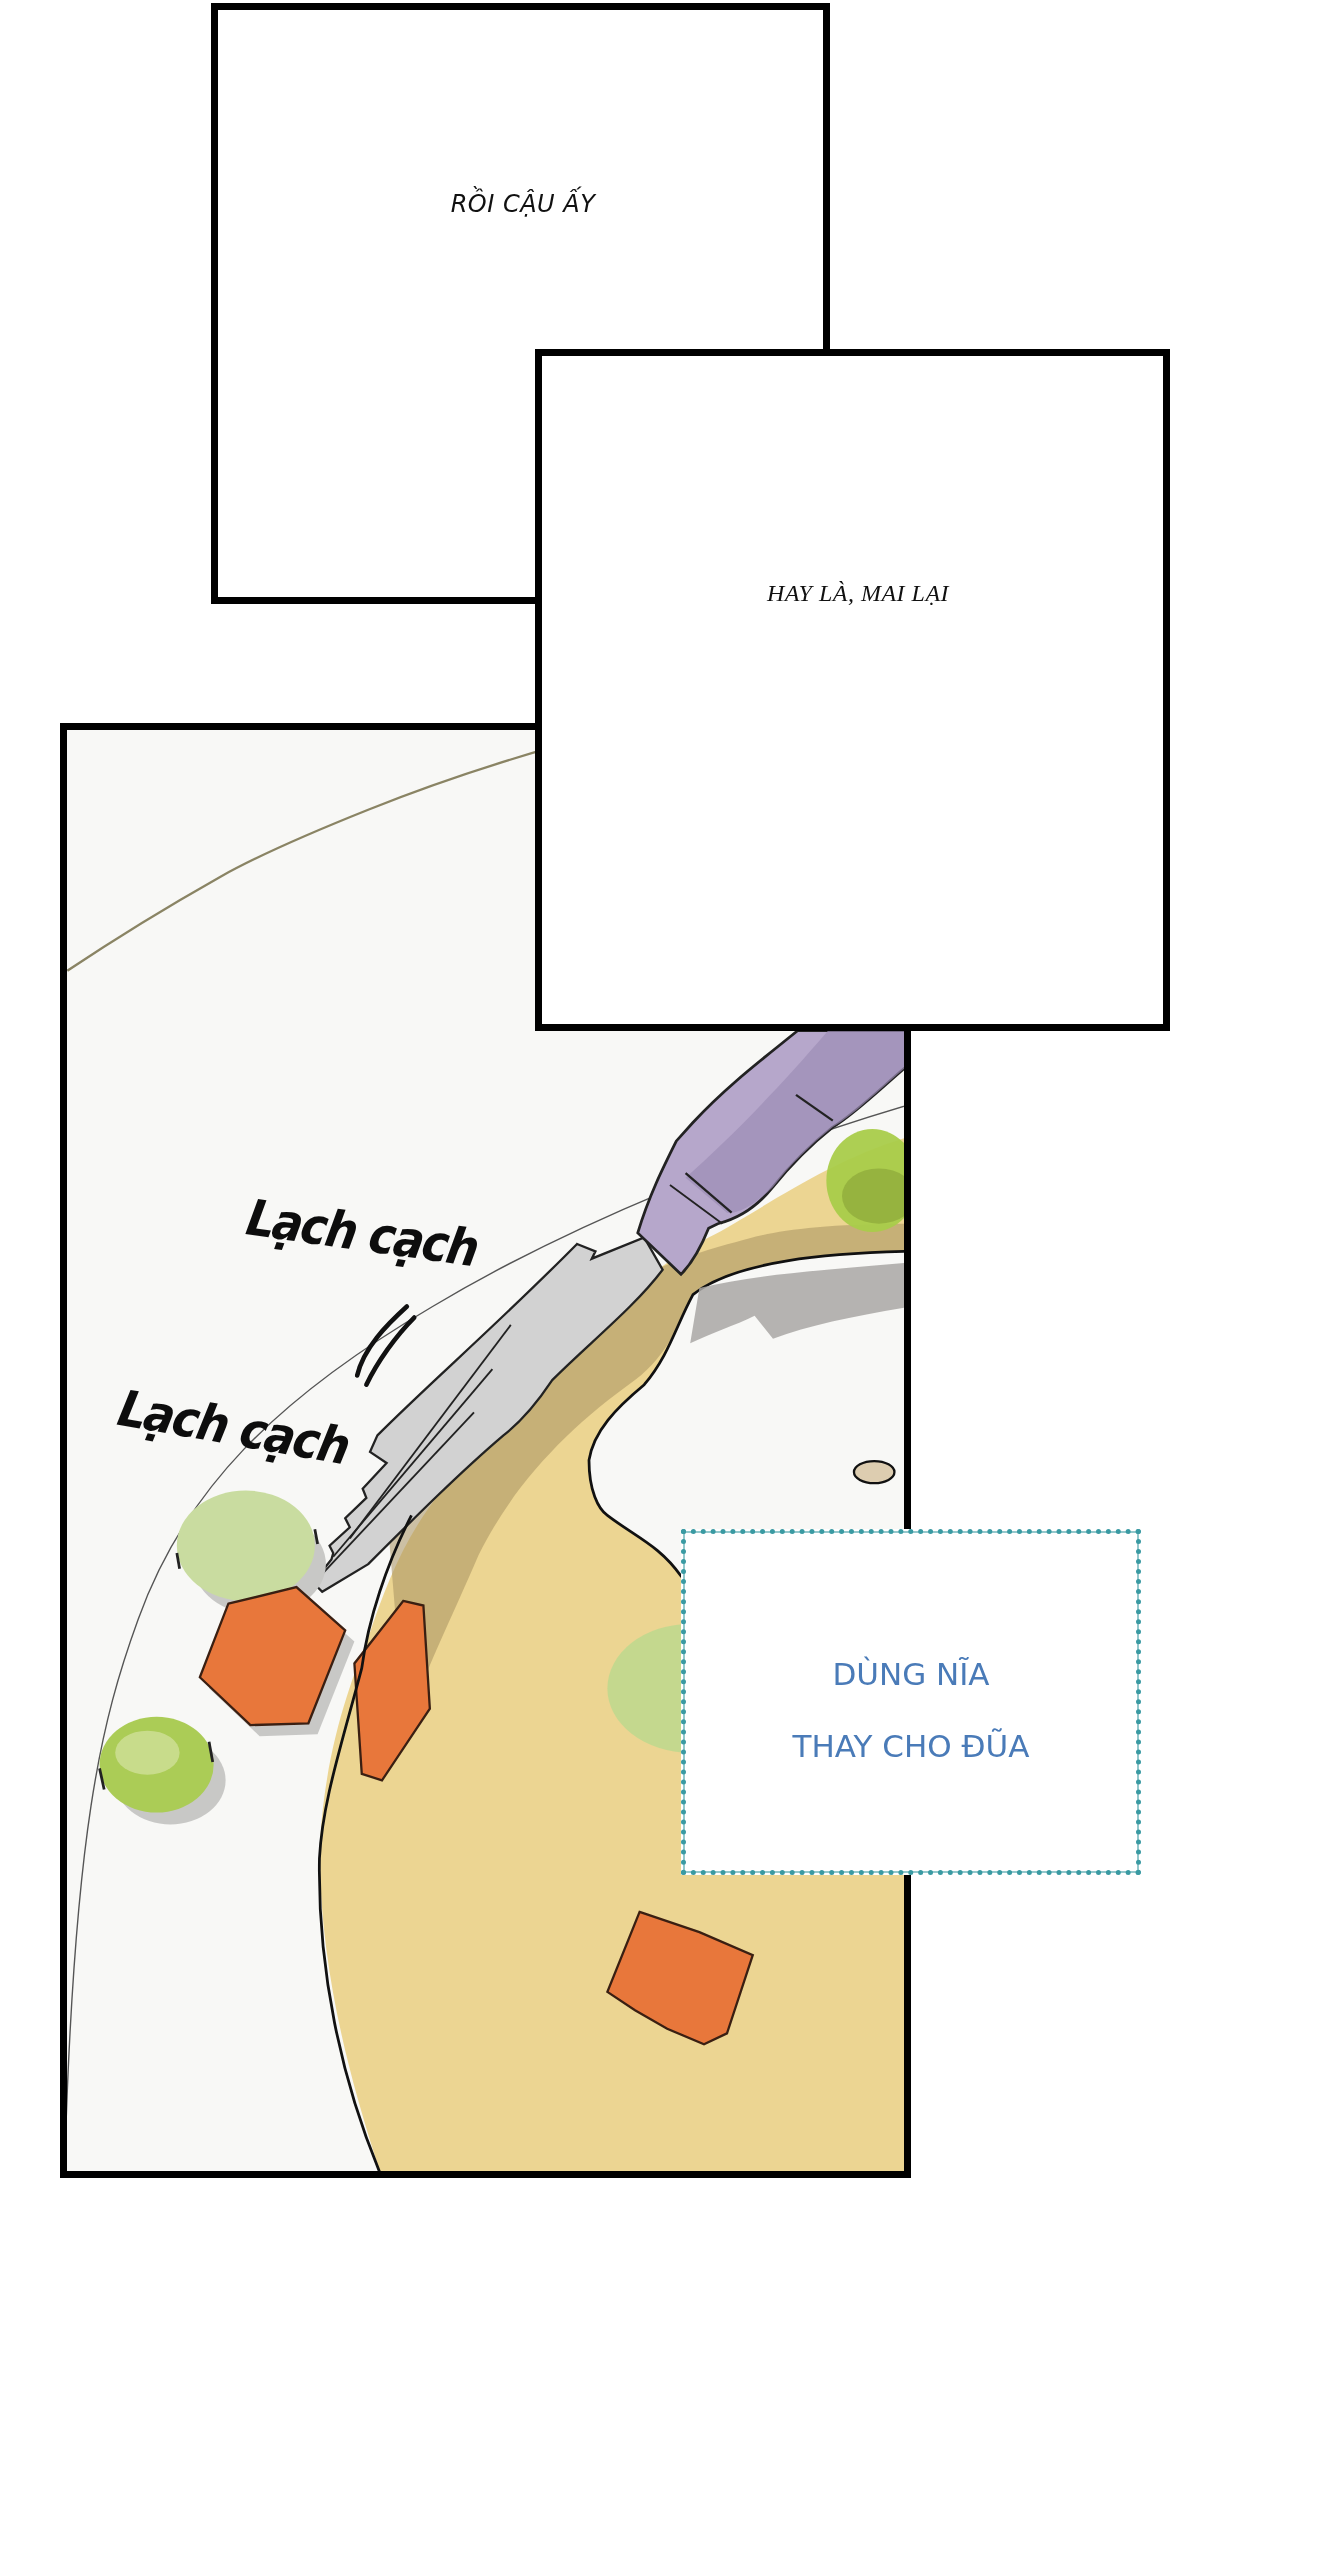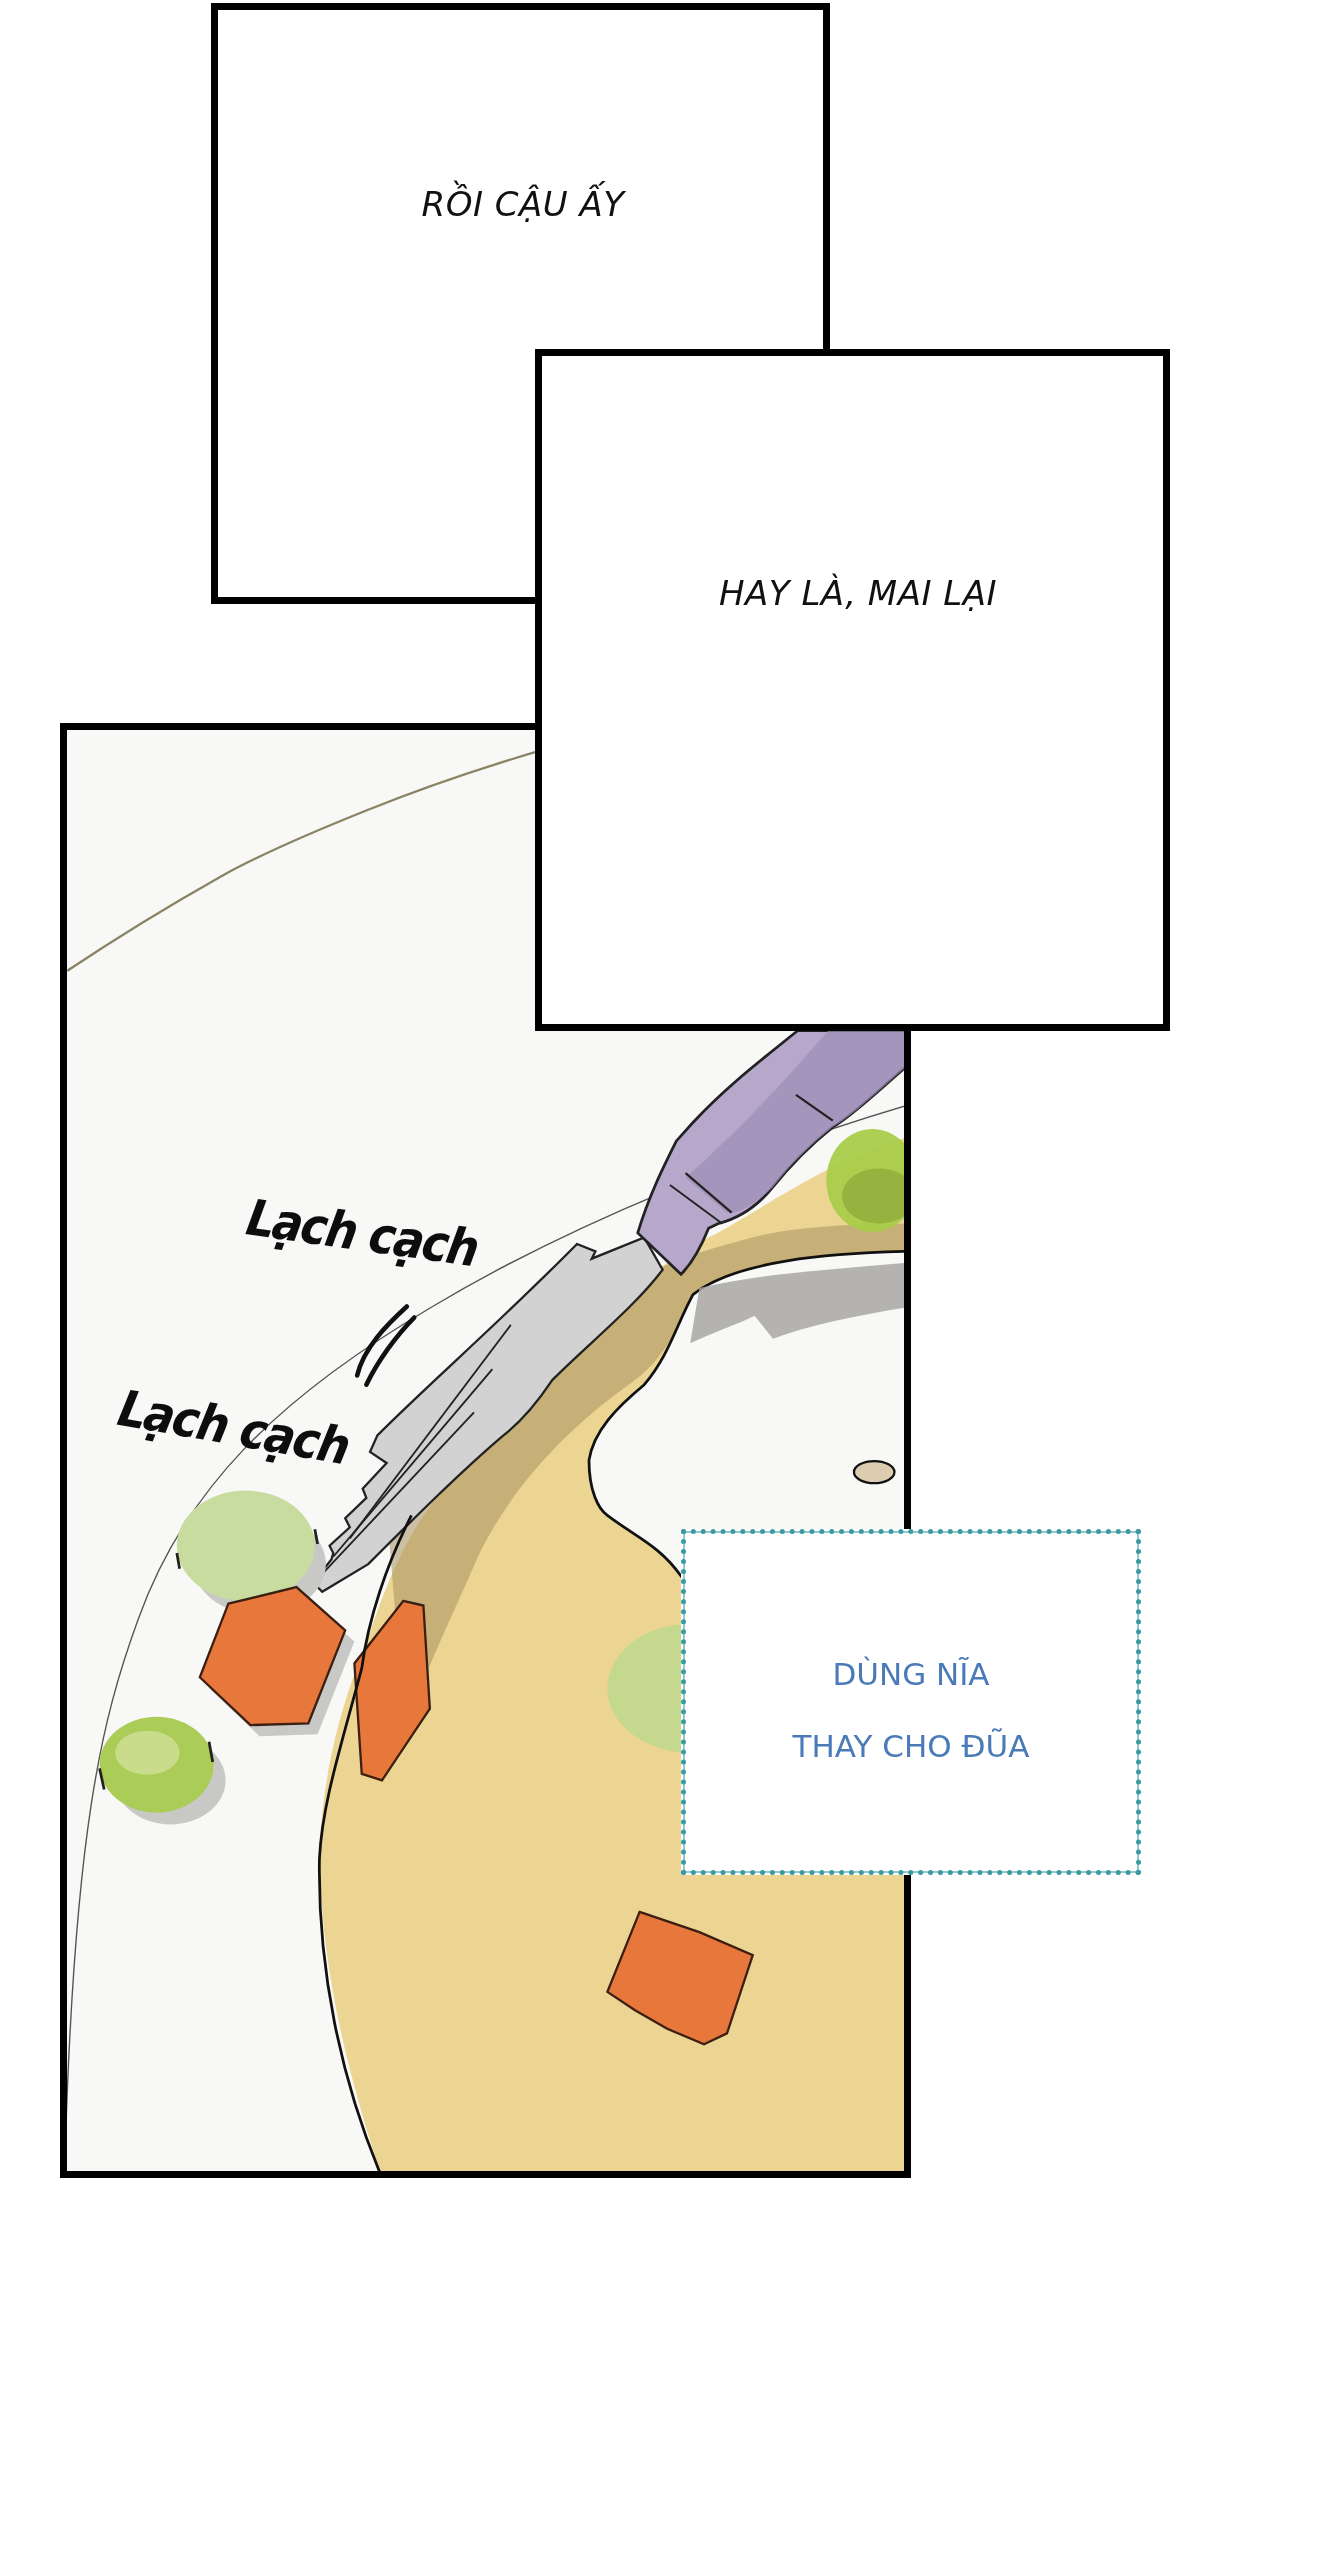--- a/index.html
+++ b/index.html
@@ -1,18 +1,18 @@
 <!DOCTYPE html>
 <html style="font-size:14.7px"><head>
 <meta charset="utf-8">
 <style>
   html, body { margin: 0; padding: 0; background: #ffffff; }
   body { width: 1325px; height: 2576px; position: relative; overflow: hidden; font-family: "DejaVu Sans", sans-serif; }
   .box { position: absolute; background: #ffffff; border: 7.4px solid #000000; box-sizing: border-box; }
-  .speech { position: absolute; text-align: center; color: #111111; font-family: "DejaVu Sans", sans-serif; font-size: 34px; font-style: italic; line-height: 64px; letter-spacing: 0.5px; text-transform: uppercase; font-weight: 500; white-space: nowrap; }
+  .speech { position: absolute; text-align: center; color: #111111; font-family: "DejaVu Sans", sans-serif; font-size: 24px; font-style: italic; line-height: 64px; letter-spacing: 0.5px; text-transform: uppercase; font-weight: 500; white-space: nowrap; }
   .speech .ln { display: block; }
   .caption-box { position: absolute; left: 681px; top: 1529px; width: 460px; height: 346px; background: #ffffff; box-sizing: border-box; border: 5.5px dotted #3a9aa3; outline: 2.8px solid rgba(58,154,163,0.55); outline-offset: -4.6px; }
   .caption-text { position: absolute; left: 0; width: 100%; text-align: center; color: #4a7bb8; font-family: "DejaVu Sans", sans-serif; font-size: 31px; line-height: 61px; text-transform: uppercase; white-space: nowrap; }
   .sfx { position: absolute; font-family: "DejaVu Sans Condensed", "DejaVu Sans", sans-serif; font-size: 50px; font-weight: bold; color: #0d0d0d; white-space: nowrap; letter-spacing: -1.8px; transform-origin: left bottom; }
 </style>
 </head>
 <body>
 
 <div style="position:absolute;left:60px;top:723px;width:851px;height:1455px;border:7.4px solid #000;box-sizing:border-box;background:#f8f8f6;overflow:hidden;">
   <svg width="851" height="1455" viewBox="65 786 925 1581" style="position:absolute;left:-7.4px;top:-7.4px;">
@@ -80,21 +80,21 @@
 
 <div class="box" style="left:535px;top:349px;width:635px;height:682px;">
 </div>
 
 <div style="position:absolute;left:543px;top:356px;width:280px;height:240px;background:#fff;"></div>
 
 <div class="speech" style="left:339px;top:172px;width:368px;">
   <span class="ln">Rồi cậu ấy</span>
 </div>
 
-<div class="speech" style="left:674px;top:561px;width:368px;">
+<div class="speech" style="left:674px;top:561px;width:368px;font-family:Liberation Serif, serif;">
   <span class="ln">Hay là, mai lại</span>
 </div>
 
 <div class="caption-box">
   <div class="caption-text" style="top:110px;">Dùng nĩa</div>
   <div class="caption-text" style="top:182px;">thay cho đũa</div>
 </div>
 
 
 </body></html>

